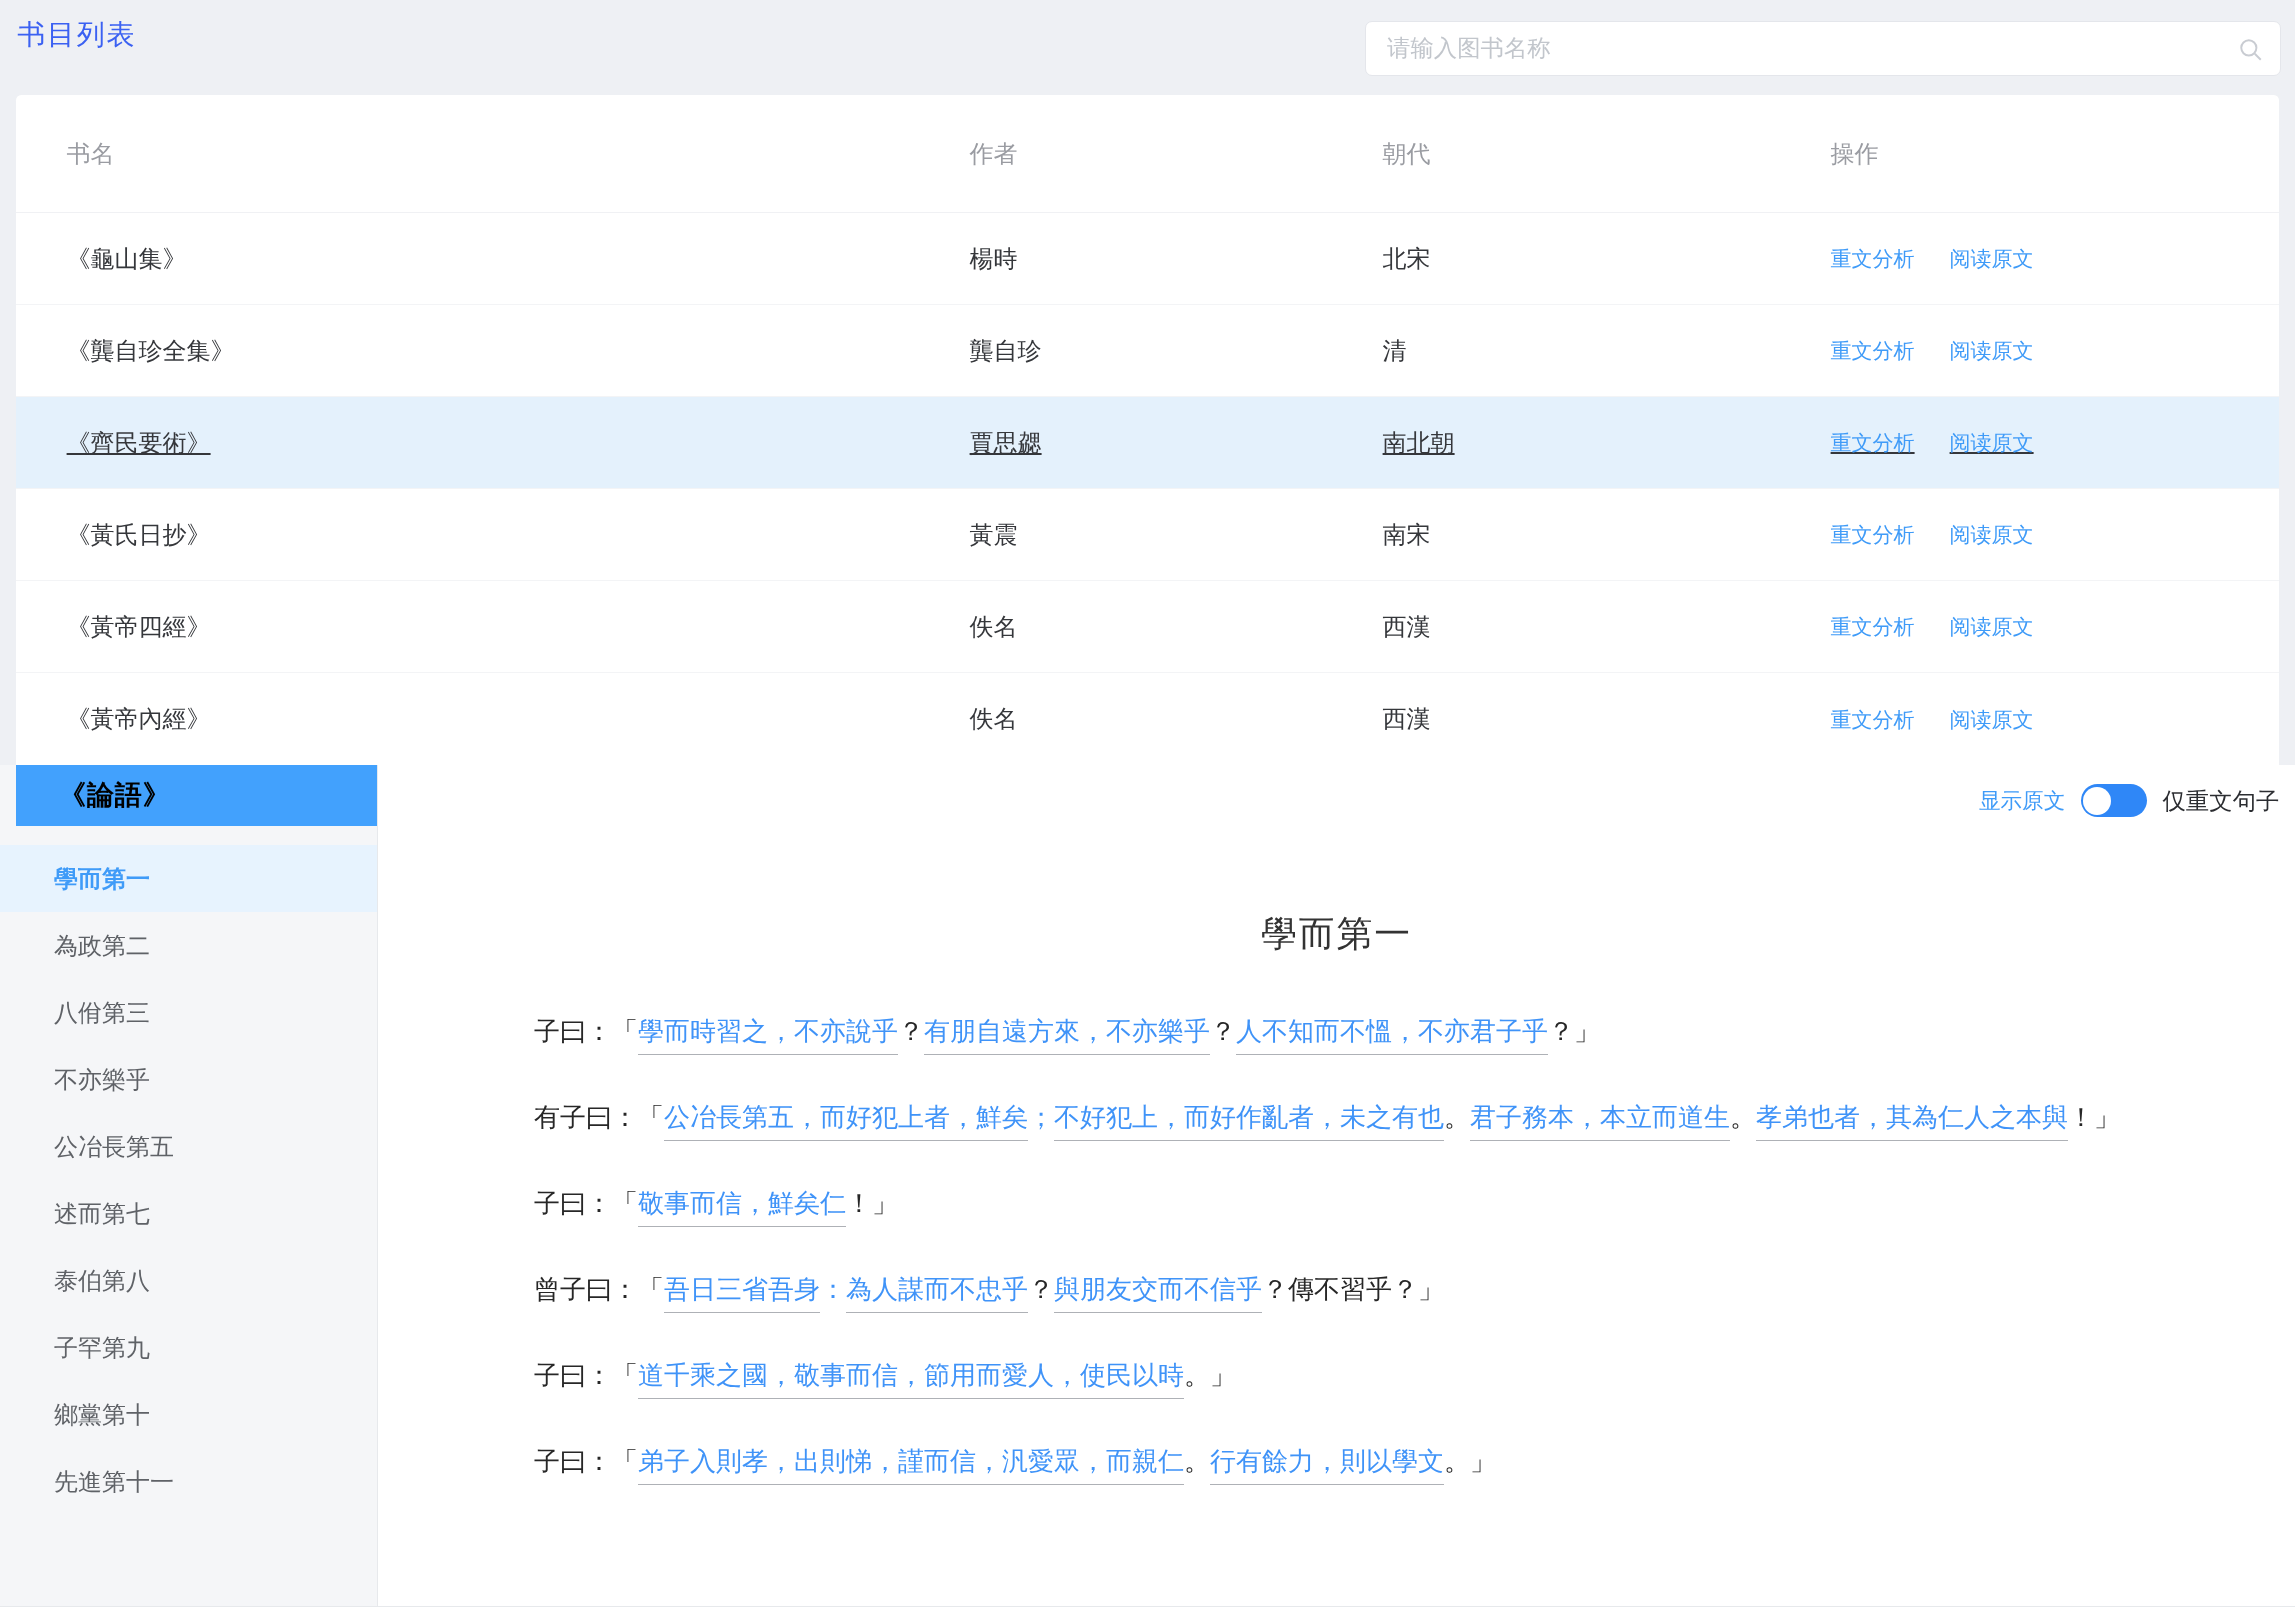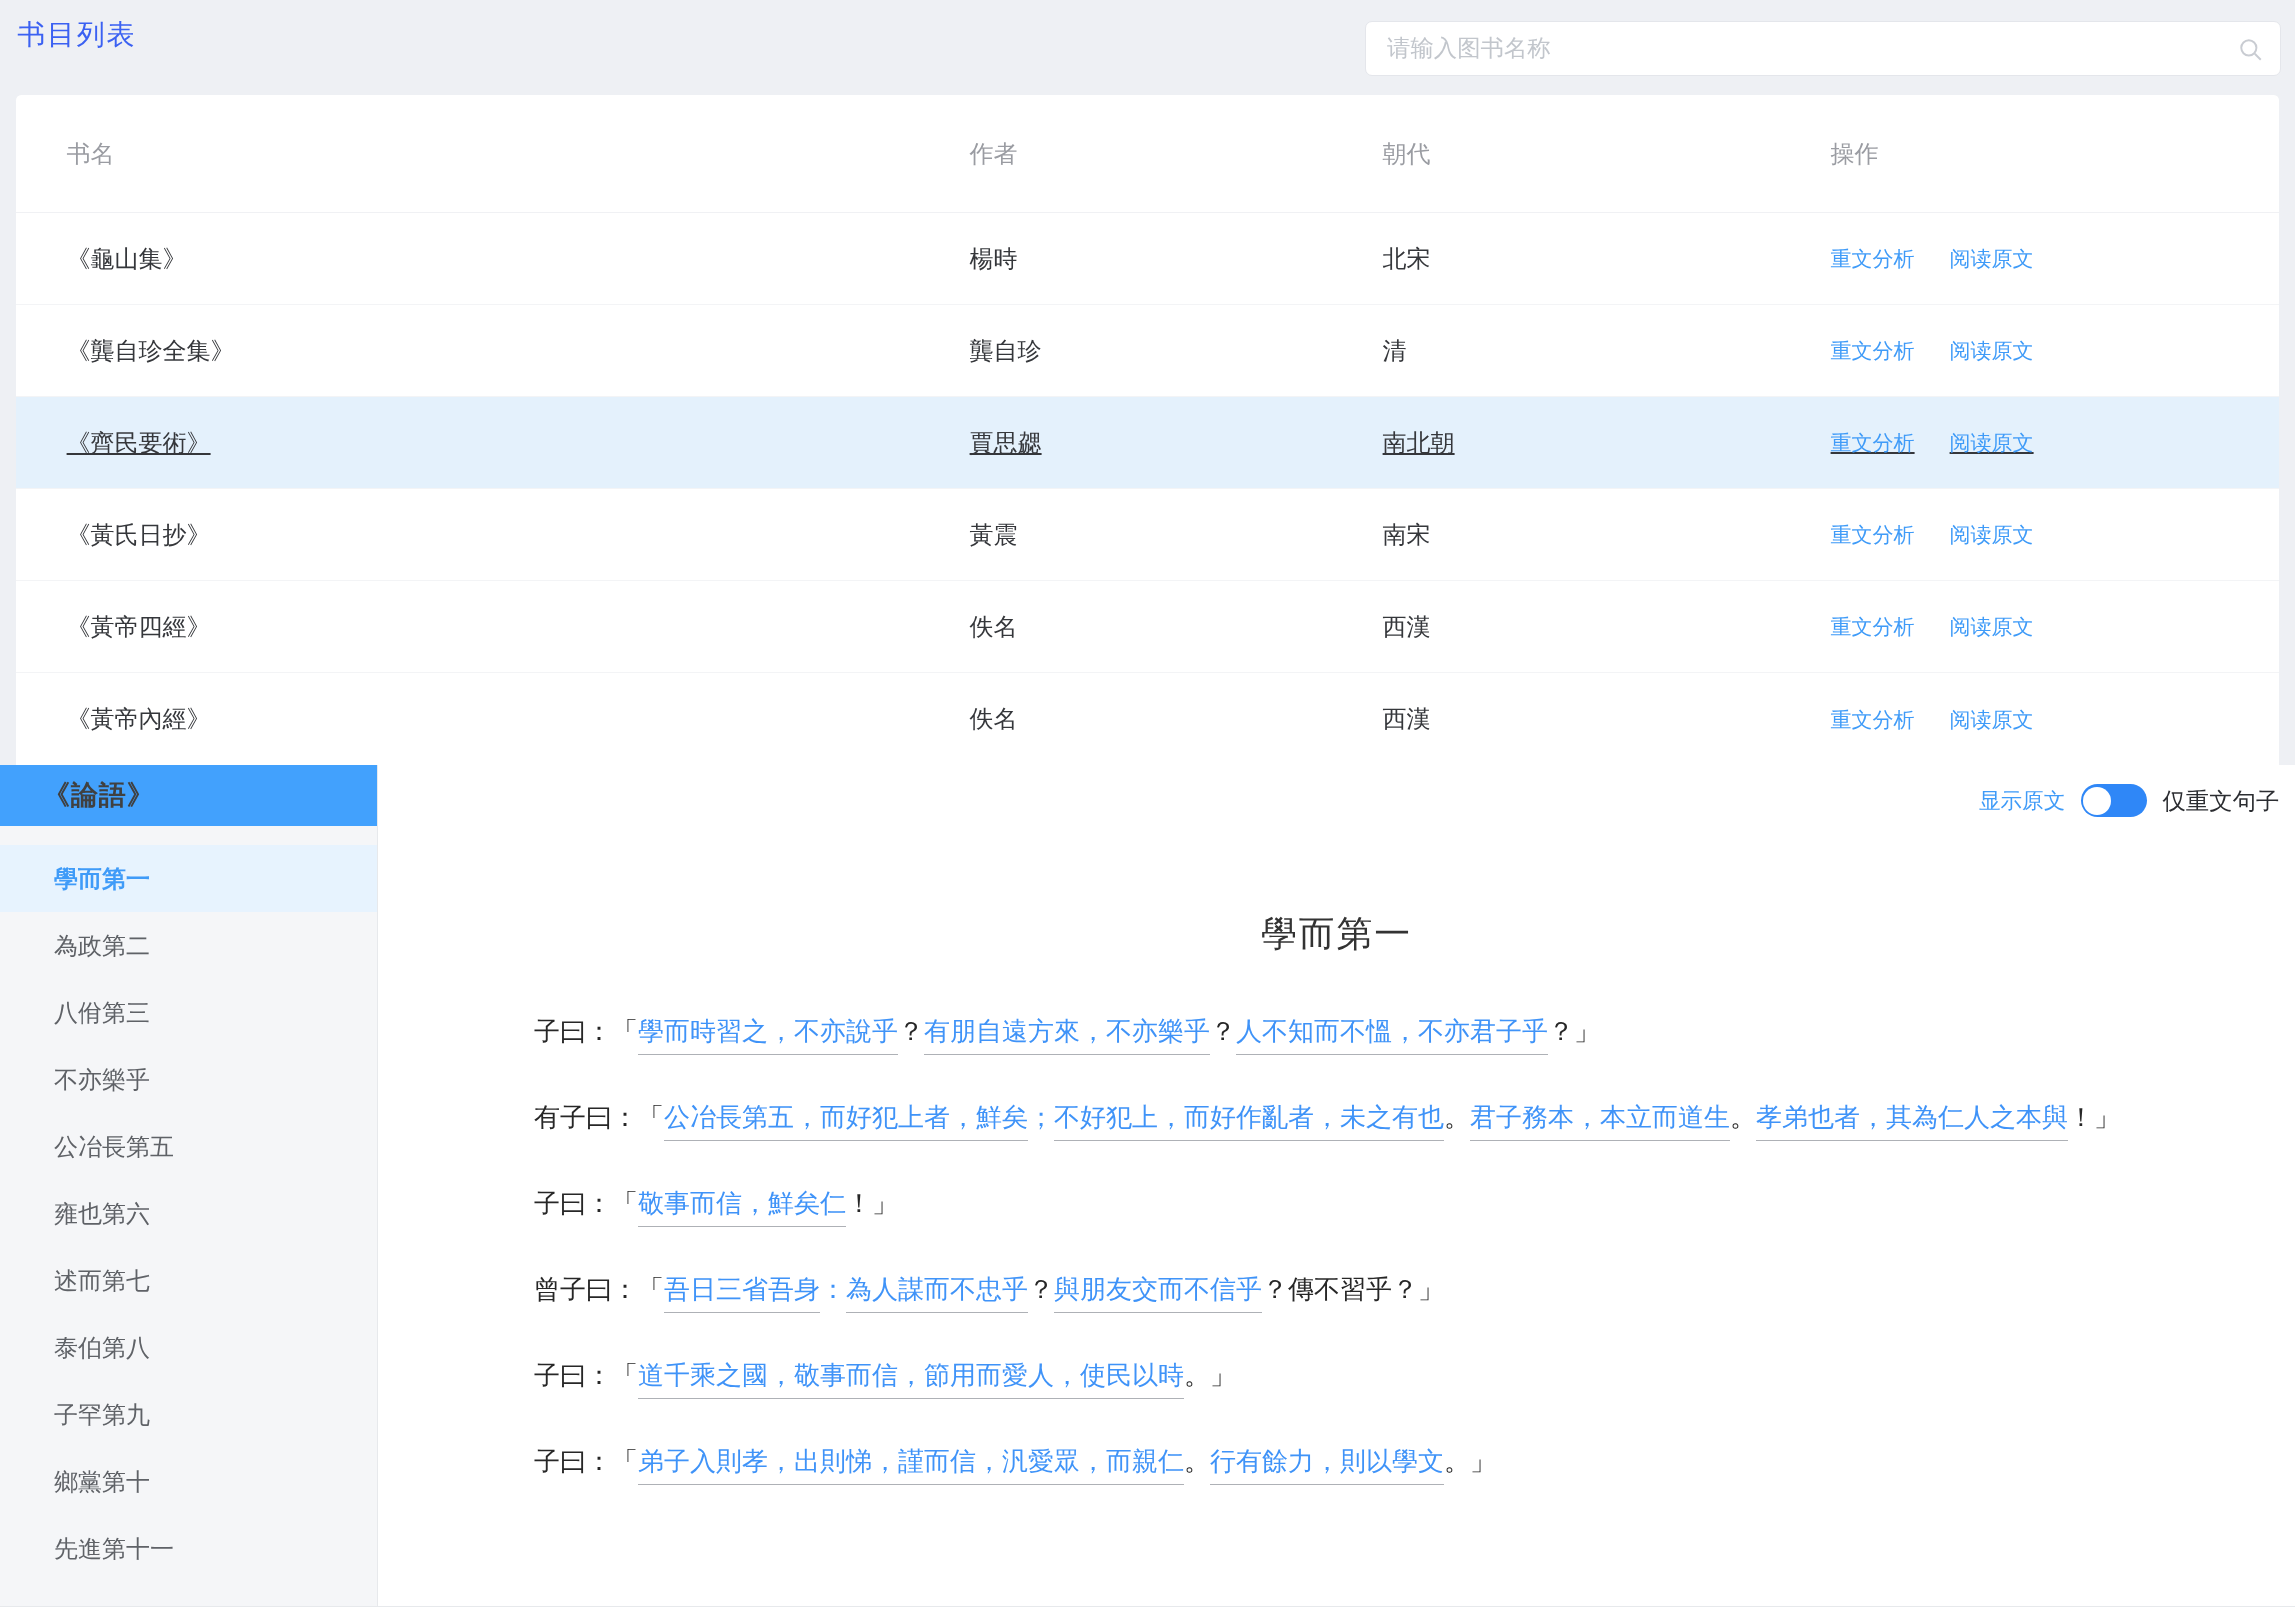--- a/index.html
+++ b/index.html
@@ -26,22 +26,22 @@
   .trow { height:92px; font-size:24px; color:#35373b; border-bottom:0.9px solid #f3f4f6; }
   .trow:last-child { border-bottom:none; }
   .trow.hl { background:#e4f1fc;text-decoration:underline; }
   .actions a { color:#3f9bf8; font-size:21px; margin-right:35px; cursor:pointer;
     text-decoration:none; }
 
   
   .bottom { display:flex; height:849px; background:#fff; }
   .bottom-inner { display:flex; width:100%; height:842px; border-bottom:0.9px solid #e7e9ec; }
   .sidebar { width:378px; background:#f5f6f8; border-right:0.9px solid #e7e9ec; }
-  .book-title { height:61px; line-height:61px; background:#42a1fd; color:#404040;
-    font-size:27px; font-weight:bold; padding-left:43px; letter-spacing:0.9px; }
+  .book-title { height:61px; line-height:61px; background:#42a1fd; color:#000000;
+    font-size:27px; font-weight:bold; padding-left:43px; letter-spacing:0.9px;margin-left:16px; }
   .chapters { padding-top:19px; }
   .chapter { height:67px; line-height:67px; padding-left:54px; font-size:24px;
     color:#5f6267; cursor:pointer; }
   .chapter.selected { background:#e7f3fe; color:#3f9bf8; font-weight:bold; }
 
   .content { flex:1; position:relative; background:#fff; }
   .toolbar { position:absolute; top:19px; right:15.6px; display:flex; align-items:center;justify-content:flex-end; }
   .toolbar .lbl-blue { color:#3f9bf8; font-size:21.6px; margin-right:15.6px; cursor:pointer; }
   .toolbar .lbl-dark { color:#2b2d31; font-size:23.4px; margin-left:15.6px; cursor:pointer; }
   .switch { width:66px; height:33px; border-radius:16.5px; background:#2f87f7;
@@ -125,21 +125,20 @@
 <div class="bottom">
   <div class="bottom-inner">
     <aside class="sidebar">
       <div class="book-title">《論語》</div>
       <nav class="chapters" id="chapters">
           <div class="chapter selected">學而第一</div>
           <div class="chapter">為政第二</div>
           <div class="chapter">八佾第三</div>
           <div class="chapter">不亦樂乎</div>
           <div class="chapter">公冶長第五</div>
-          <div class="chapter">雍也第六</div>
           <div class="chapter">述而第七</div>
           <div class="chapter">泰伯第八</div>
           <div class="chapter">子罕第九</div>
           <div class="chapter">鄉黨第十</div>
           <div class="chapter">先進第十一</div>
         </nav>
     </aside>
 
     <main class="content">
       <div class="toolbar">

